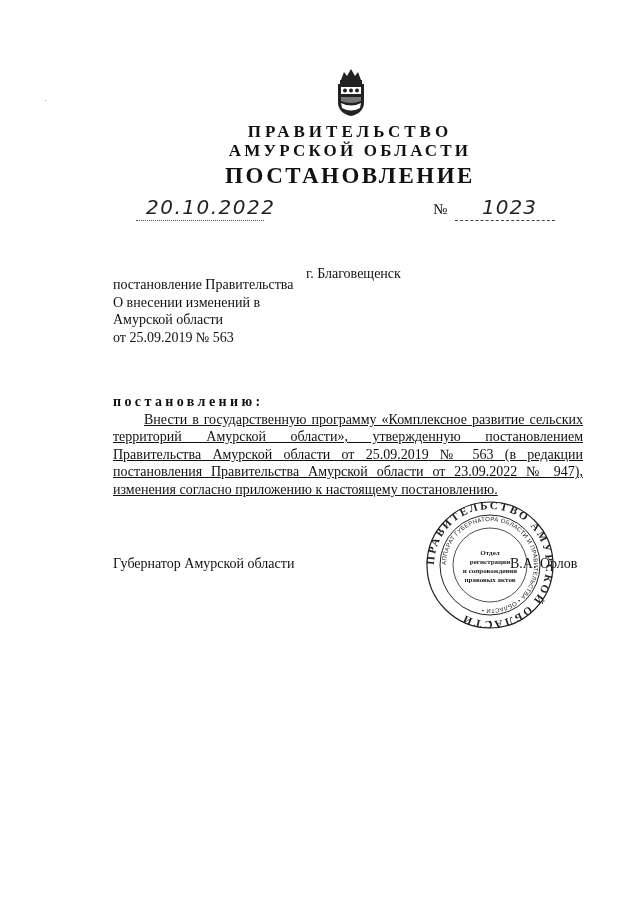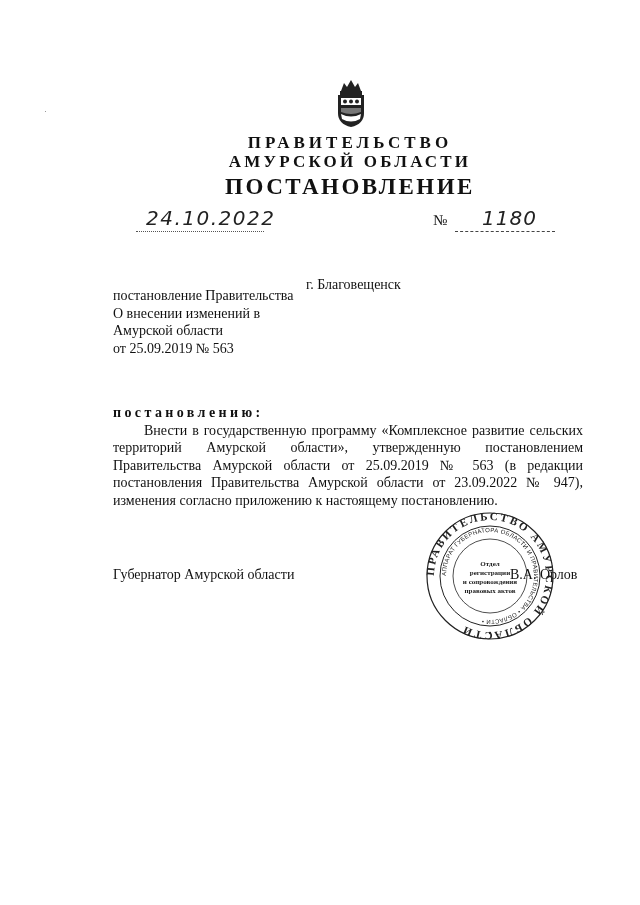--- a/index.html
+++ b/index.html
@@ -1,18 +1,18 @@
 <!DOCTYPE html>
 <html><head>
 <meta charset="utf-8">
 <style>
   html, body { margin: 0; padding: 0; background: #ffffff; }
   body { width: 640px; height: 905px; position: relative; overflow: hidden;
          font-family: "Liberation Serif", "DejaVu Serif", serif; color: #111; }
-  .page { position: absolute; left: 0; top: 0; width: 640px; height: 651px; background: #fff; margin-top: 11px; }
+  .page { position: absolute; left: 0; top: 0; width: 640px; height: 651px; background: #fff; }
 
   .emblem { position: absolute; left: 333px; top: 66px; width: 36px; height: 52px; }
 
   .hdr { position: absolute; left: 0; width: 700px; text-align: center; font-weight: bold; color: #111; }
   .hdr1 { top: 122px; font-size: 17px; letter-spacing: 4px; left: 0; width: 700px; }
   .hdr2 { top: 141px; font-size: 17px; letter-spacing: 3.2px; }
   .hdr3 { top: 163px; font-size: 23px; letter-spacing: 2.5px; }
 
   .date-line { position: absolute; left: 136px; top: 200px; width: 128px; border-bottom: 1px dotted #555; height: 20px; }
   .date-hand { position: absolute; left: 146px; top: 195px; font-family: "DejaVu Sans", sans-serif; font-style: italic;
@@ -23,21 +23,21 @@
               font-size: 20px; letter-spacing: 1px; color: #222; }
 
   .city { position: absolute; left: 306px; top: 266px; font-size: 14px; }
 
   .subject { position: absolute; left: 113px; top: 276px; font-size: 14px; line-height: 17.5px; }
 
   .body { position: absolute; left: 113px; width: 470px; font-size: 14px; line-height: 17.4px; text-align: justify; }
   .p1 { top: 362px; }
   .p1 .indent { display: inline-block; width: 31px; }
   .decree { position: absolute; left: 113px; top: 394px; font-size: 14px; font-weight: bold; letter-spacing: 3.4px; }
-  .p2 { top: 411px; }
+  .p2 { top: 411px; text-decoration: underline; }
   .p2 .indent { display: inline-block; width: 31px; }
 
   .signer { position: absolute; left: 113px; top: 556px; font-size: 14px; }
   .signname { position: absolute; left: 510px; top: 556px; font-size: 14px; }
 
   .stamp { position: absolute; left: 425px; top: 500px; width: 130px; height: 130px; }
 
   .dot { position: absolute; left: 45px; top: 100px; width: 1px; height: 1px; background: #999; }
 </style>
 </head>
@@ -57,24 +57,24 @@
     <circle cx="24" cy="24.5" r="2" fill="#222"></circle>
     <path d="M8 31 L28 31 L28 35 Q18 39 8 35 Z" fill="#777"></path>
     <path d="M8 37 Q18 42 28 37 L27 42 Q18 47 9 42 Z" fill="#fff"></path>
   </svg>
 
   <div class="hdr hdr1" style="width:700px;left:0">ПРАВИТЕЛЬСТВО</div>
   <div class="hdr hdr2">АМУРСКОЙ ОБЛАСТИ</div>
   <div class="hdr hdr3">ПОСТАНОВЛЕНИЕ</div>
 
   <div class="date-line"></div>
-  <div class="date-hand">24.10.2022</div>
+  <div class="date-hand">20.10.2022</div>
   <div class="num-sign">№</div>
   <div class="num-line"></div>
-  <div class="num-hand">1180</div>
+  <div class="num-hand">1023</div>
 
   <div class="city">г. Благовещенск</div>
 
   <div class="subject">
     <div>постановление Правительства</div>
     <div>О внесении изменений в</div>
     <div>Амурской области</div>
     <div>от 25.09.2019 № 563</div>
   </div>
 

